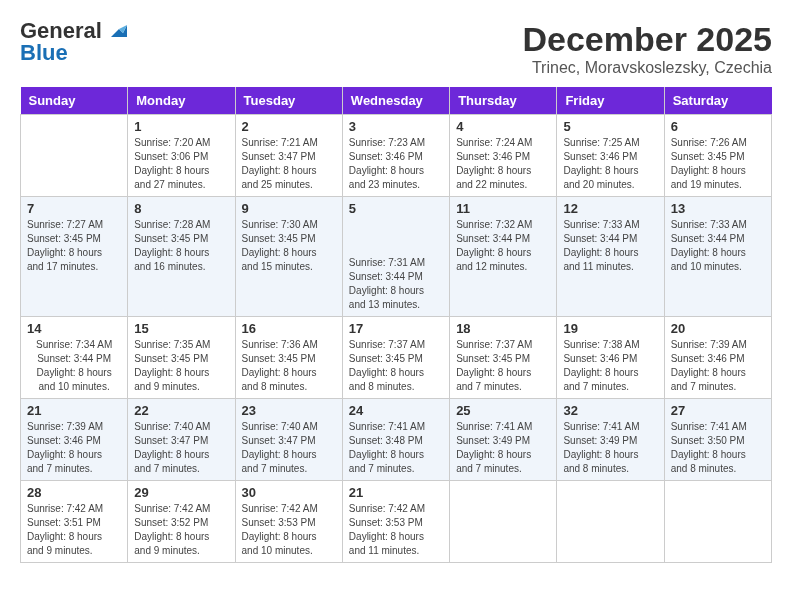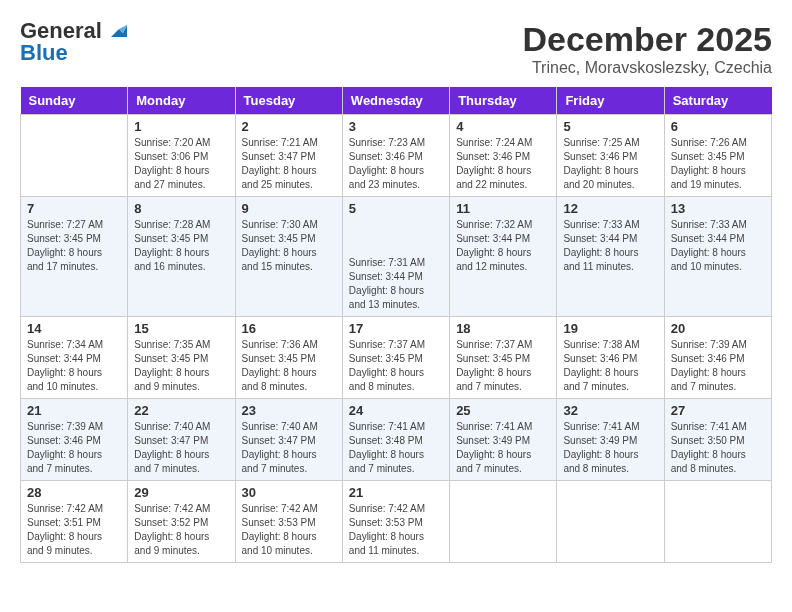--- a/index.html
+++ b/index.html
@@ -216,21 +216,21 @@
           <span class="day-num">13</span>
           <div class="cell-info" style="white-space: pre-line;">Sunrise: 7:33 AM
 Sunset: 3:44 PM
 Daylight: 8 hours
 and 10 minutes.</div>
         </td>
       </tr>
       <tr>
         <td>
           <span class="day-num">14</span>
-          <div class="cell-info" style="white-space: pre-line;">Sunrise: 7:34 AM
+          <div class="cell-info" style="white-space: pre-line; text-align: center;">Sunrise: 7:34 AM
 Sunset: 3:44 PM
 Daylight: 8 hours
 and 10 minutes.</div>
         </td>
         <td>
           <span class="day-num">15</span>
           <div class="cell-info" style="white-space: pre-line;">Sunrise: 7:35 AM
 Sunset: 3:45 PM
 Daylight: 8 hours
 and 9 minutes.</div>

